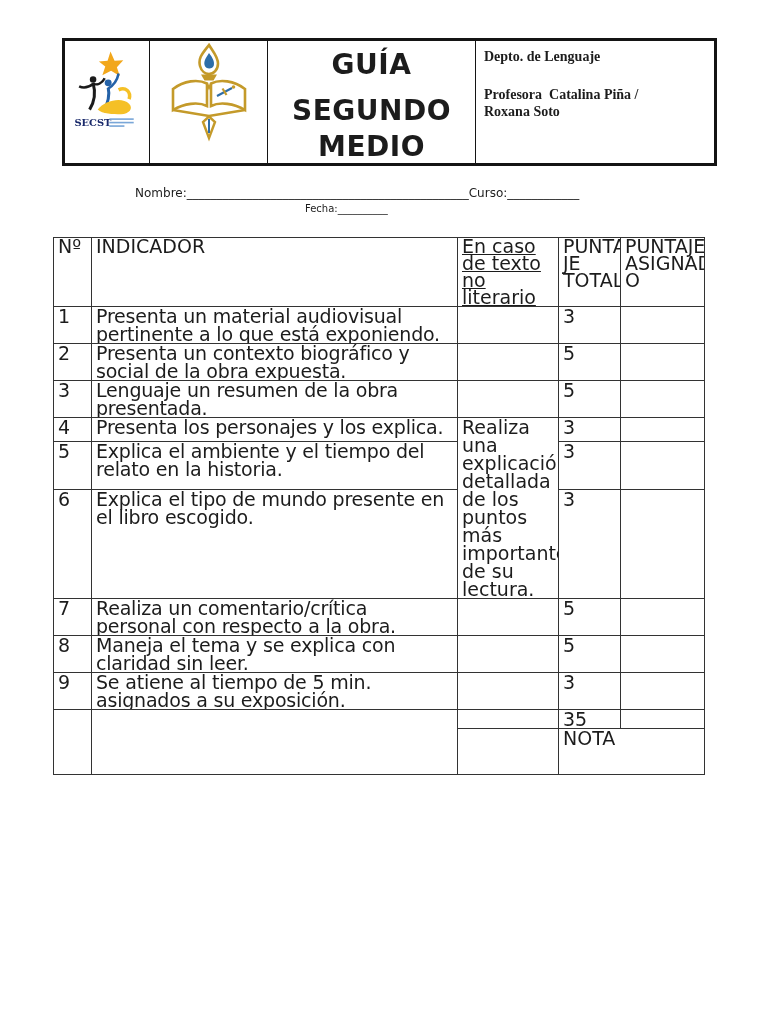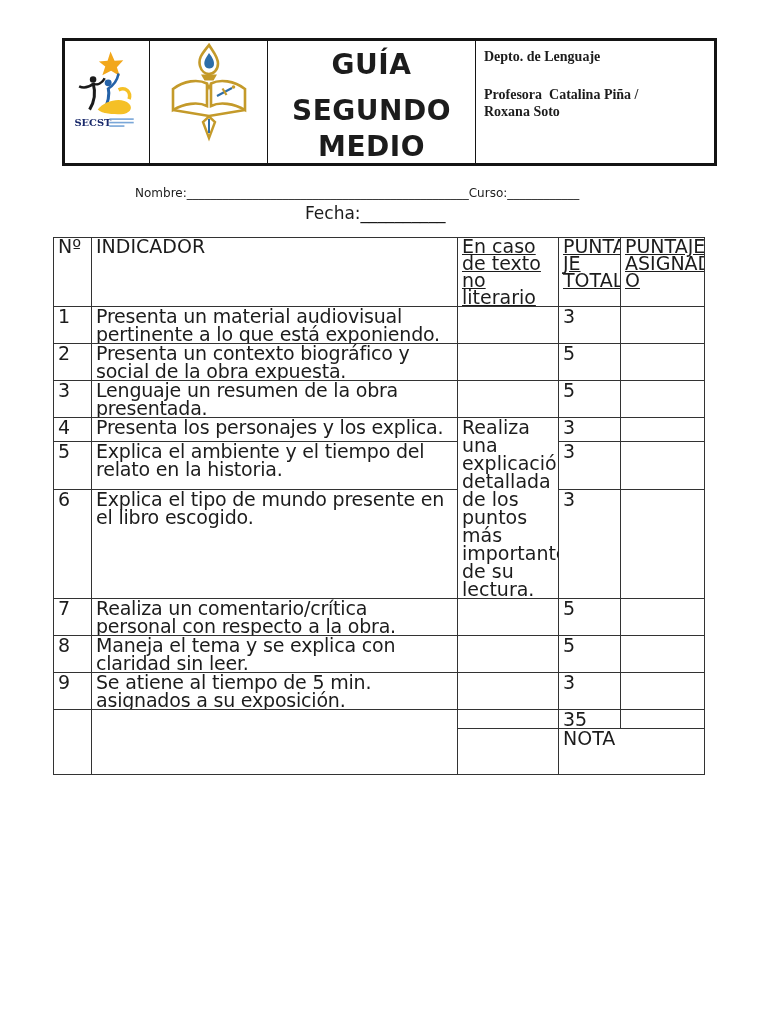--- a/index.html
+++ b/index.html
@@ -23,42 +23,42 @@
   .guia-l2{margin-top:13px;}
   .guia-l3{margin-top:3px;}
   .hdr-dept{width:238px;font-weight:bold;font-size:14px;line-height:17px;font-family:Liberation Serif, serif;}
   .hdr-dept .inner{padding:7px 8px;}
   .dept-l2{margin-top:21px;white-space:pre;}
   .dept-l3{white-space:pre;}
 
   
   .doc-title{position:absolute;top:152px;left:0;width:768px;text-align:center;font-size:13.5px;}
   .line-nombre{position:absolute;top:186px;left:135px;font-size:12px;white-space:pre;}
-  .line-fecha{position:absolute;top:203px;left:305px;font-size:17px;white-space:pre;}
+  .line-fecha{position:absolute;top:203px;left:305px;font-size:10px;white-space:pre;}
 
   
   table.main{
     position:absolute;left:53px;top:237px;width:651px;
     border-collapse:collapse;table-layout:fixed;
     font-size:19px;
   }
   table.main td, table.main th{
     border:1.5px solid #333333;vertical-align:top;
     padding:0 4px;line-height:18px;font-weight:normal;text-align:left;
     overflow:hidden;
   }
   tr.h51{height:51px;} tr.h37{height:37px;} tr.h18{height:18px;}
   tr.h85{height:85px;} tr.h36{height:36px;} tr.h16{height:16px;} tr.h46{height:46px;}
   .c-numh{padding-left:6px;}
   .c-num{text-align:center;padding:0 2px;}
   .c-ind{text-align:justify;letter-spacing:-0.2px;}
   .c-caso{text-align:justify;text-decoration:underline;}
   .c-merged{text-align:center;line-height:17.5px;padding:0 3px;}
   .c-pt{text-align:center;font-weight:bold;}
-  .c-pth{line-height:17px;white-space:pre-line;text-decoration:underline;}
+  .c-pth{line-height:17px;white-space:pre-line;}
   .c-nota{font-weight:bold;}
   table.main th{line-height:17px;}
 </style>
 </head>
 <body>
 
 <div class="page">
 
   <table class="hdr">
     <tbody>

